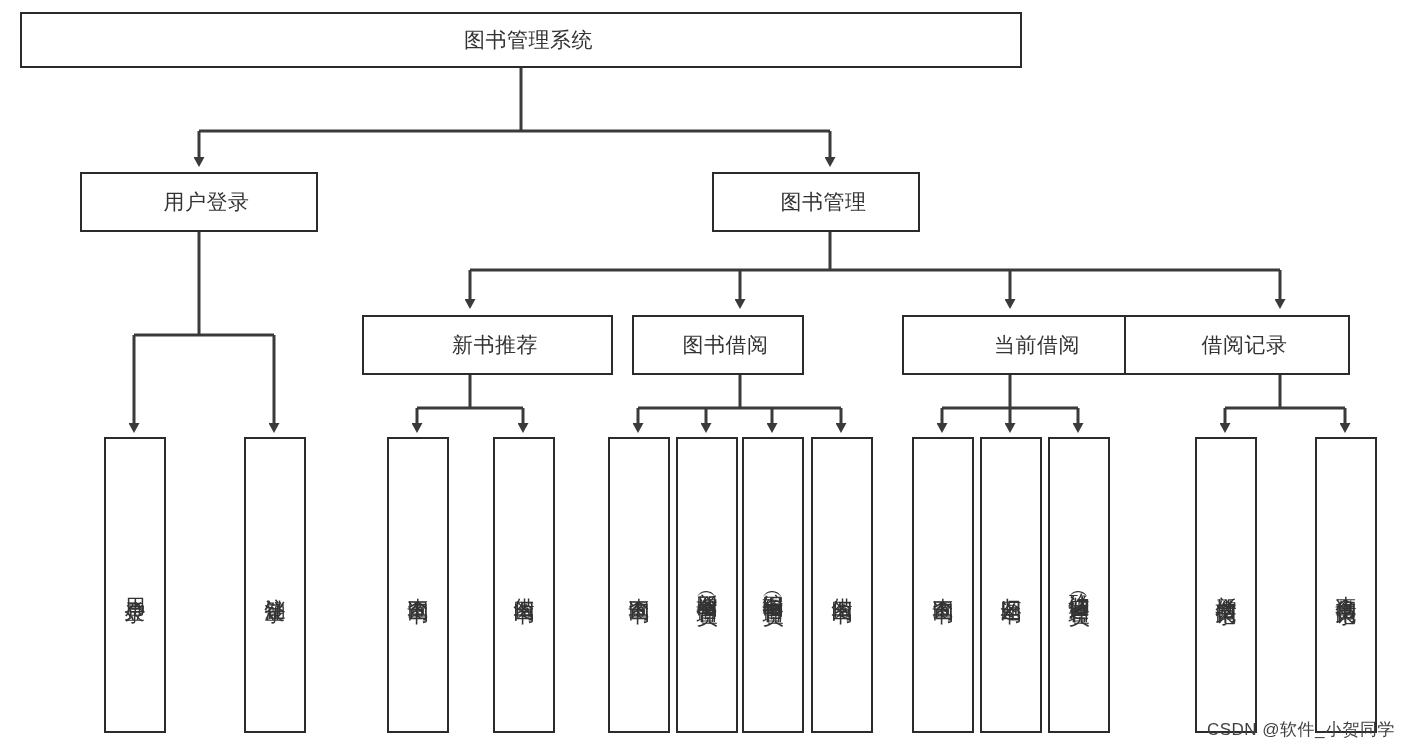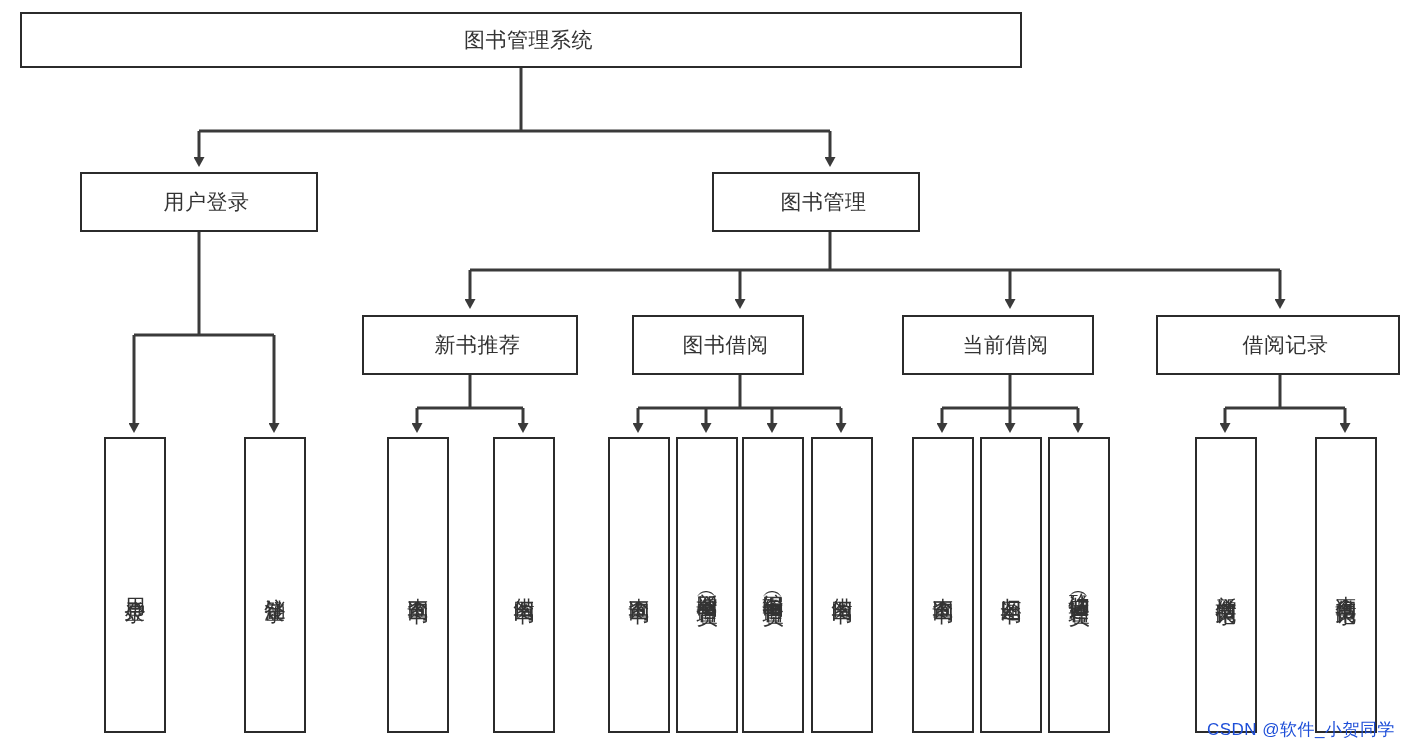--- a/index.html
+++ b/index.html
@@ -63,21 +63,21 @@
     top: 0;
     width: 1405px;
     height: 747px;
     pointer-events: none;
   }
   #watermark {
     position: absolute;
     right: 10px;
     bottom: 6px;
     font-size: 17px;
-    color: #1d4ed8;
+    color: #404040;
     white-space: nowrap;
     letter-spacing: 0.5px;
   }
 </style>
 </head>
 <body>
 
 <div id="diagram-root">
 
   <svg id="connector-layer" viewBox="0 0 1405 747" width="1405" height="747" aria-hidden="true">
@@ -138,33 +138,33 @@
   </div>
 
   <div class="node-box" style="left:80px; top:172px; width:238px; height:60px;">
     <span class="node-label-h">用户登录</span>
   </div>
 
   <div class="node-box" style="left:712px; top:172px; width:208px; height:60px;">
     <span class="node-label-h">图书管理</span>
   </div>
 
-  <div class="node-box" style="left:362px; top:315px; width:216px; height:60px;">
+  <div class="node-box" style="left:362px; top:315px; width:251px; height:60px;">
     <span class="node-label-h">新书推荐</span>
   </div>
 
   <div class="node-box" style="left:632px; top:315px; width:172px; height:60px;">
     <span class="node-label-h">图书借阅</span>
   </div>
 
-  <div class="node-box" style="left:902px; top:315px; width:192px; height:60px;">
+  <div class="node-box" style="left:902px; top:315px; width:255px; height:60px;">
     <span class="node-label-h">当前借阅</span>
   </div>
 
-  <div class="node-box" style="left:1124px; top:315px; width:244px; height:60px;margin-left:32px;">
+  <div class="node-box" style="left:1124px; top:315px; width:226px; height:60px;">
     <span class="node-label-h">借阅记录</span>
   </div>
 
   <div class="leaf-box" style="left:104px; top:437px; width:62px; height:296px;">
     <span class="node-label-v">用户登录</span>
   </div>
 
   <div class="leaf-box" style="left:244px; top:437px; width:62px; height:296px;">
     <span class="node-label-v">注销登录</span>
   </div>

